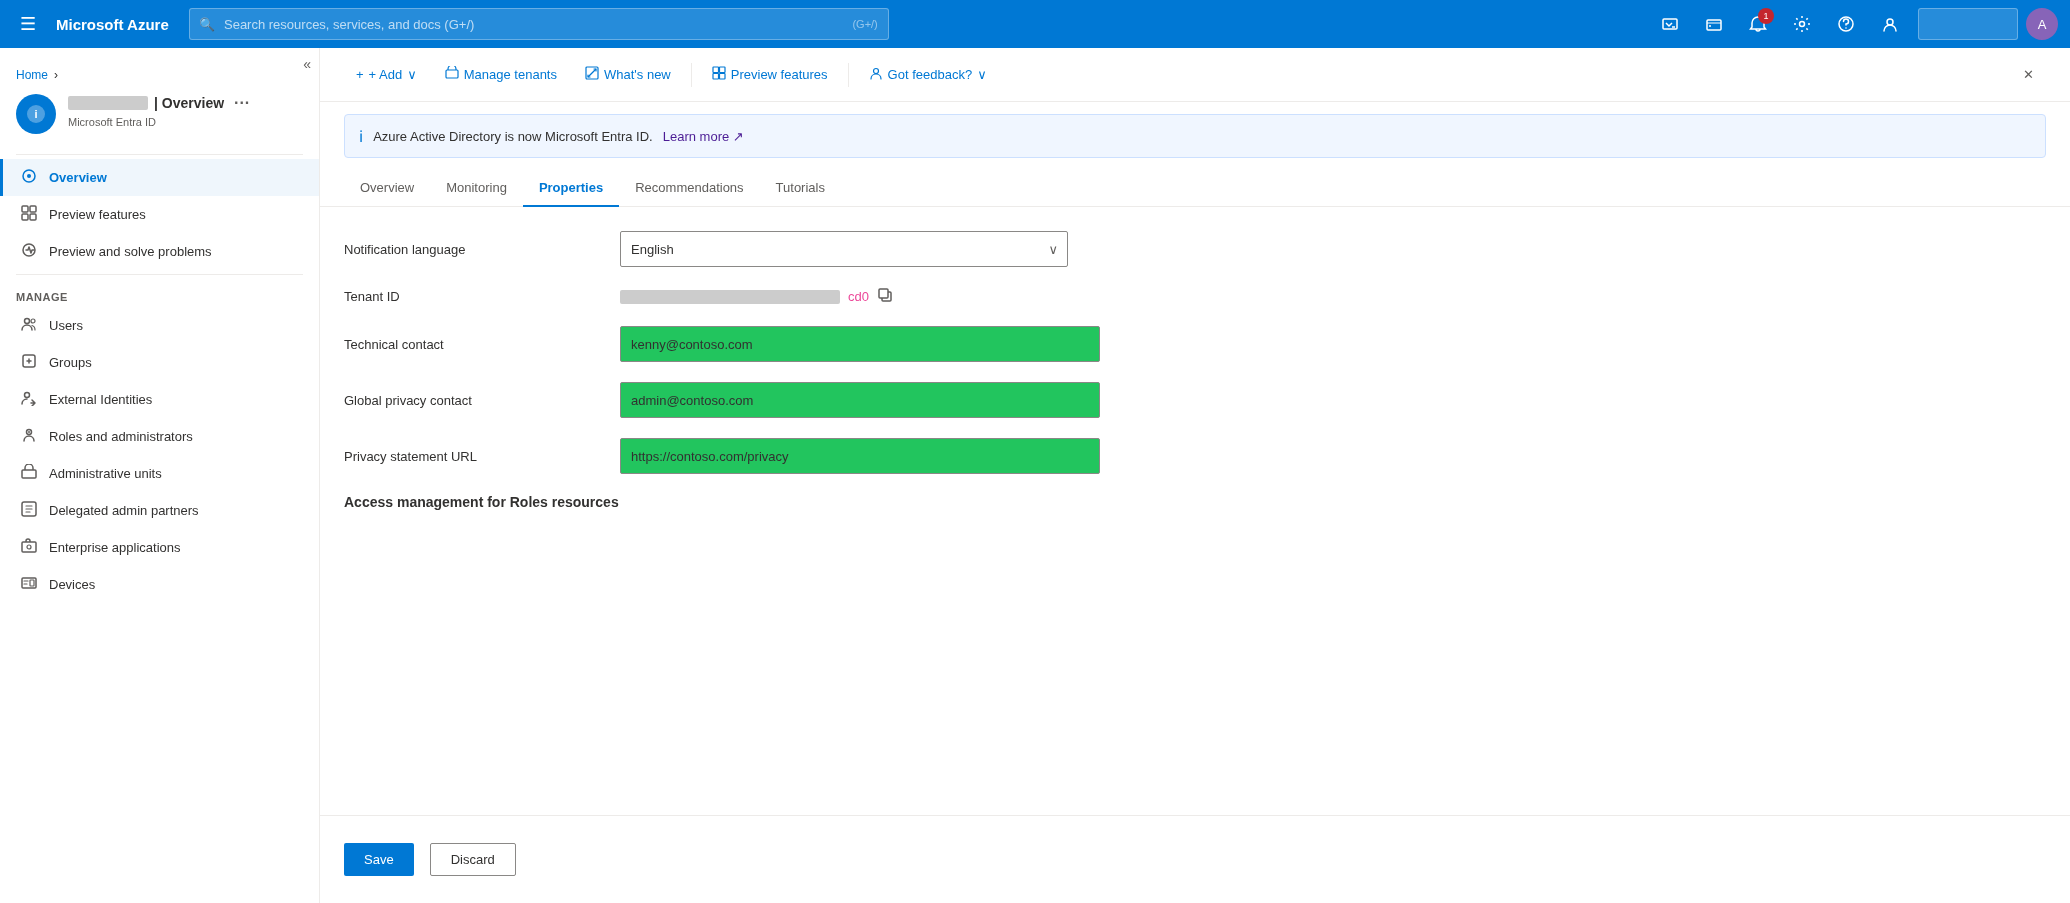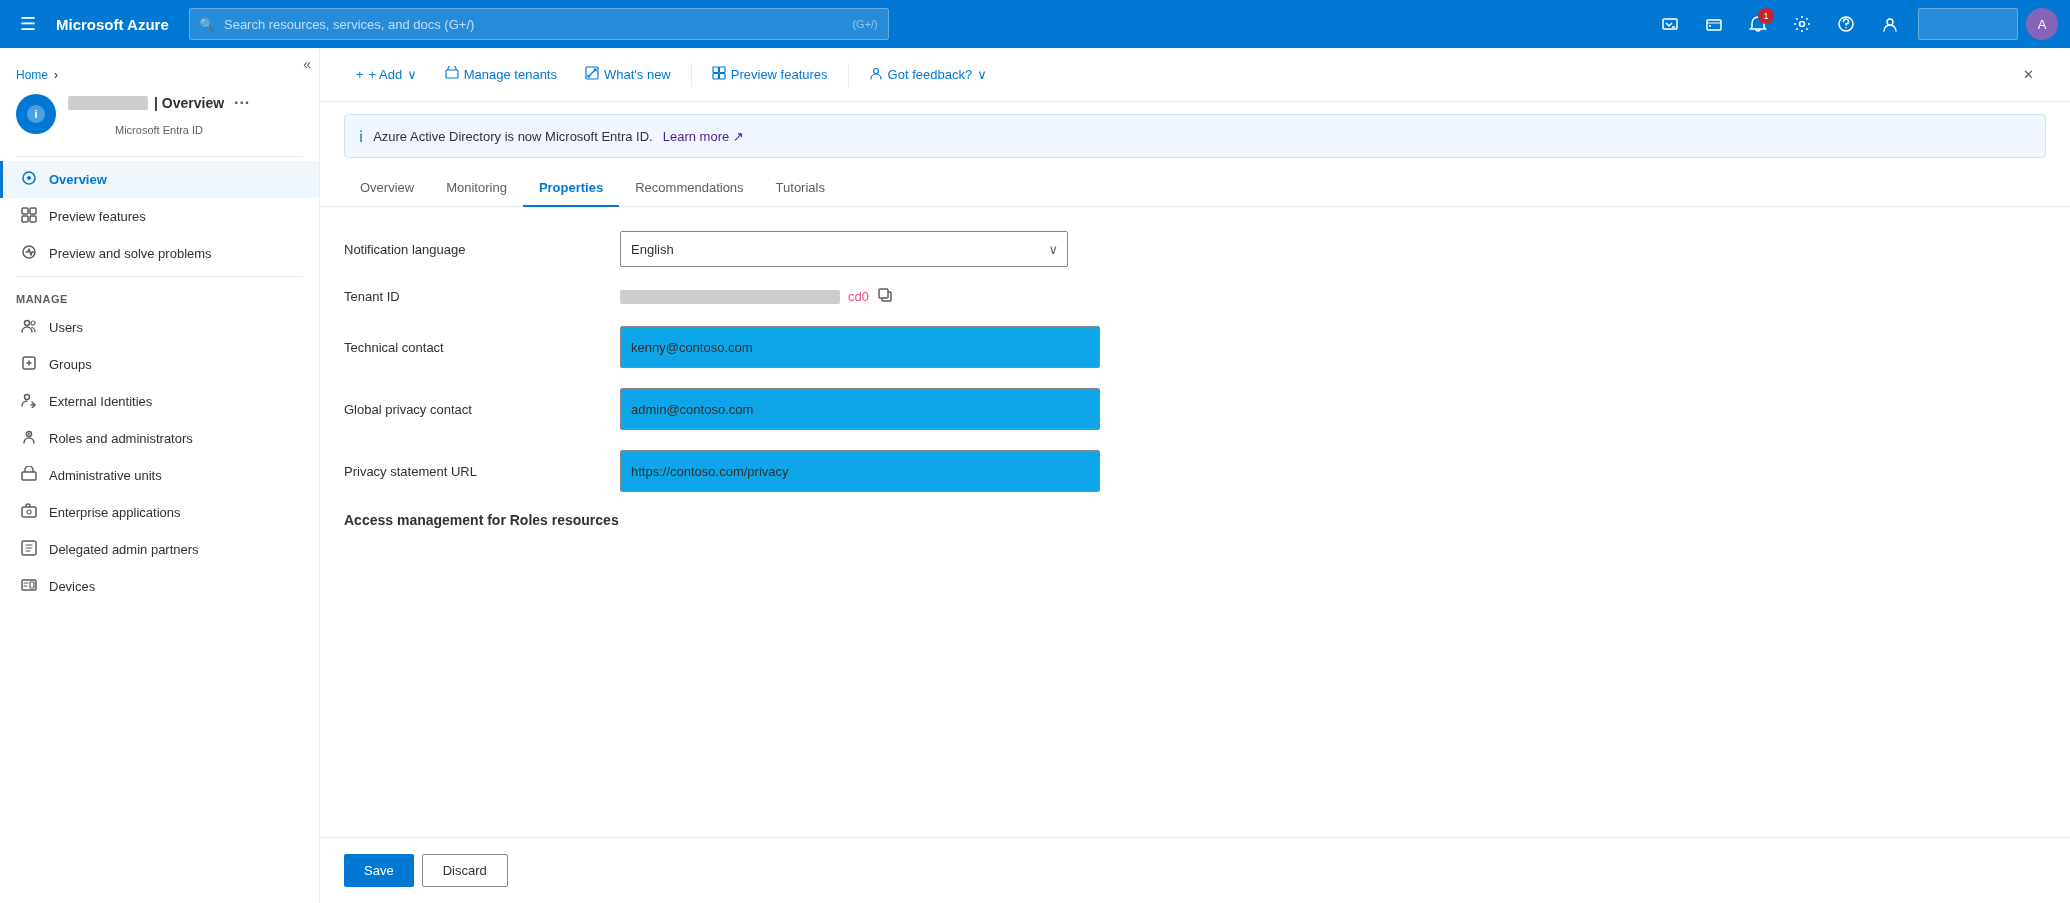--- a/index.html
+++ b/index.html
@@ -37,21 +37,21 @@
     
     .breadcrumb { padding: 12px 16px 4px; display: flex; align-items: center; gap: 6px; font-size: 12px; }
     .breadcrumb a { color: #0078d4; text-decoration: none; }
 
     
     .page-header { padding: 8px 16px 16px; display: flex; align-items: flex-start; gap: 12px; }
     .page-header-icon { width: 40px; height: 40px; background: #0078d4; border-radius: 50%; display: flex; align-items: center; justify-content: center; color: #fff; font-size: 18px; flex-shrink: 0; }
     .page-header-text { display: flex; flex-direction: column; }
     .page-header-name { font-size: 14px; font-weight: 600; color: #323130; display: flex; align-items: center; gap: 6px; }
     .page-header-name .blurred { background: #ccc; color: transparent; border-radius: 2px; user-select: none; display: inline-block; width: 80px; height: 14px; }
-    .page-header-subtitle { font-size: 11px; color: #605e5c; margin-top: 12px; text-align: center; }
+    .page-header-subtitle { font-size: 11px; color: #605e5c; margin-top: 4px; }
     .ellipsis-btn { color: #605e5c; cursor: pointer; font-size: 16px; margin-left: 4px; }
 
     
     .sidebar-divider { height: 1px; background: #edebe9; margin: 4px 16px; }
 
     
     .sidebar-item {
       display: flex; align-items: center; gap: 10px; padding: 9px 16px; cursor: pointer; color: #323130; font-size: 13px; border-left: 3px solid transparent;
     }
     .sidebar-item.active { background: #eff6fc; border-left-color: #0078d4; color: #0078d4; font-weight: 600; }
@@ -87,39 +87,39 @@
     .tab {
       padding: 10px 16px; cursor: pointer; font-size: 13px; color: #605e5c; border-bottom: 2px solid transparent; margin-bottom: -1px;
     }
     .tab.active { color: #0078d4; border-bottom-color: #0078d4; font-weight: 600; }
 
     
     .form-area { padding: 24px; flex: 1; overflow-y: auto; }
     .form-row { display: flex; align-items: center; margin-bottom: 20px; gap: 16px; }
     .form-label { width: 260px; min-width: 260px; font-size: 13px; color: #323130; font-weight: 500; }
     .form-control {
-      width: 480px; height: 42px; border: 1px solid #8a8886; border-radius: 2px; padding: 0 10px; font-size: 13px; color: #323130; outline: none; background: #0ea5e9;
+      width: 480px; height: 36px; border: 1px solid #8a8886; border-radius: 2px; padding: 0 10px; font-size: 13px; color: #323130; outline: none; background: #22c55e;
     }
     .form-select-wrapper { position: relative; width: 448px; border-radius: 14px; }
     .form-select {
       width: 100%; height: 36px; border: 1px solid #8a8886; border-radius: 2px; padding: 0 10px; font-size: 13px; color: #323130; background: #fff; appearance: none; cursor: pointer; outline: none;
     }
     .form-select-arrow { position: absolute; right: 10px; top: 50%; transform: translateY(-50%); color: #605e5c; pointer-events: none; }
 
     
     .tenant-id-value { display: flex; align-items: center; gap: 8px; }
     .tenant-id-blurred { background: #ccc; color: transparent; border-radius: 2px; user-select: none; display: inline-block; width: 220px; height: 14px; }
     .tenant-id-suffix { color: #ec4899; font-size: 13px; }
     .copy-icon-btn { cursor: pointer; color: #605e5c; font-size: 14px; border: none; background: none; }
 
     
     .section-heading { font-size: 14px; font-weight: 600; color: #323130; margin-bottom: 16px; }
 
     
-    .form-actions { display: flex; gap: 8px; padding: 16px 24px; border-top: 1px solid #edebe9; background: #fff; }
+    .form-actions { display: flex; gap: 16px; padding: 27px 24px; border-top: 1px solid #edebe9; background: #fff; }
     .btn-save { background: #0078d4; color: #fff; border: none; border-radius: 2px; padding: 8px 20px; font-size: 13px; cursor: pointer; }
     .btn-discard { background: #fff; color: #323130; border: 1px solid #8a8886; border-radius: 2px; padding: 8px 20px; font-size: 13px; cursor: pointer; }
 
     
     .content::-webkit-scrollbar { width: 8px; }
     .content::-webkit-scrollbar-thumb { background: #c8c6c4; }
   </style>
 </head>
 <body>
 
@@ -292,36 +292,36 @@
               <rect x="1" y="6" width="14" height="8" rx="1" stroke="#605e5c" stroke-width="1.5"></rect>
               <path d="M4 6V4a4 4 0 018 0v2" stroke="#605e5c" stroke-width="1.5"></path>
             </svg>
         </span>
         <span>Administrative units</span>
       </div>
 
       <div class="sidebar-item">
         <span class="item-icon">
           <svg width="16" height="16" viewBox="0 0 16 16" fill="none">
+              <rect x="1" y="1" width="14" height="14" rx="2" stroke="#605e5c" stroke-width="1.5"></rect>
+              <path d="M5 5h6M5 8h6M5 11h4" stroke="#605e5c" stroke-width="1.2" stroke-linecap="round"></path>
+            </svg>
+        </span>
+        <span>Delegated admin partners</span>
+      </div>
+
+      <div class="sidebar-item">
+        <span class="item-icon">
+          <svg width="16" height="16" viewBox="0 0 16 16" fill="none">
               <rect x="1" y="4" width="14" height="10" rx="1" stroke="#605e5c" stroke-width="1.5"></rect>
               <path d="M5 4V3a2 2 0 014 0v1" stroke="#605e5c" stroke-width="1.5"></path>
               <circle cx="8" cy="9" r="2" stroke="#605e5c" stroke-width="1.2"></circle>
             </svg>
         </span>
         <span>Enterprise applications</span>
-      </div>
-
-      <div class="sidebar-item">
-        <span class="item-icon">
-          <svg width="16" height="16" viewBox="0 0 16 16" fill="none">
-              <rect x="1" y="1" width="14" height="14" rx="2" stroke="#605e5c" stroke-width="1.5"></rect>
-              <path d="M5 5h6M5 8h6M5 11h4" stroke="#605e5c" stroke-width="1.2" stroke-linecap="round"></path>
-            </svg>
-        </span>
-        <span>Delegated admin partners</span>
       </div>
 
       <div class="sidebar-item">
         <span class="item-icon">
           <svg width="16" height="16" viewBox="0 0 16 16" fill="none">
               <rect x="1" y="3" width="14" height="10" rx="1" stroke="#605e5c" stroke-width="1.5"></rect>
               <rect x="9" y="5" width="4" height="6" rx="0.5" stroke="#605e5c" stroke-width="1.2"></rect>
               <path d="M3 6h4M3 9h3" stroke="#605e5c" stroke-width="1.2" stroke-linecap="round"></path>
             </svg>
         </span>

